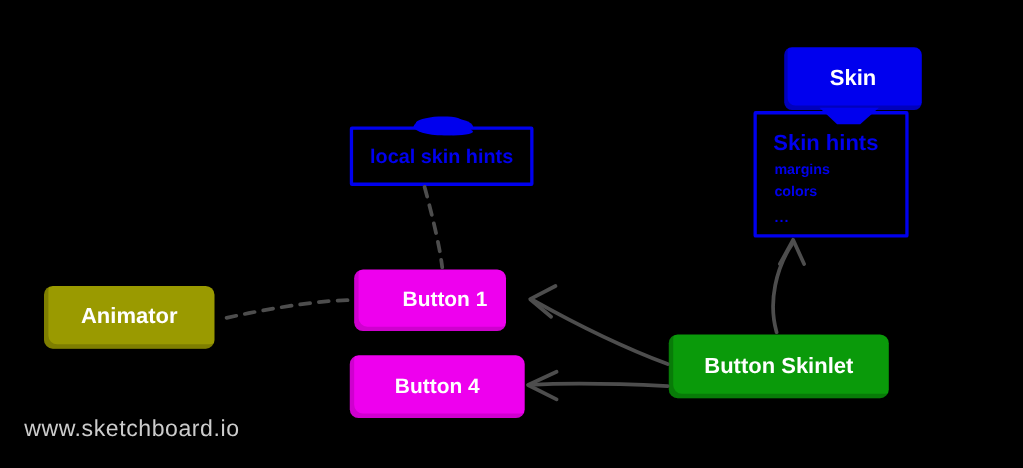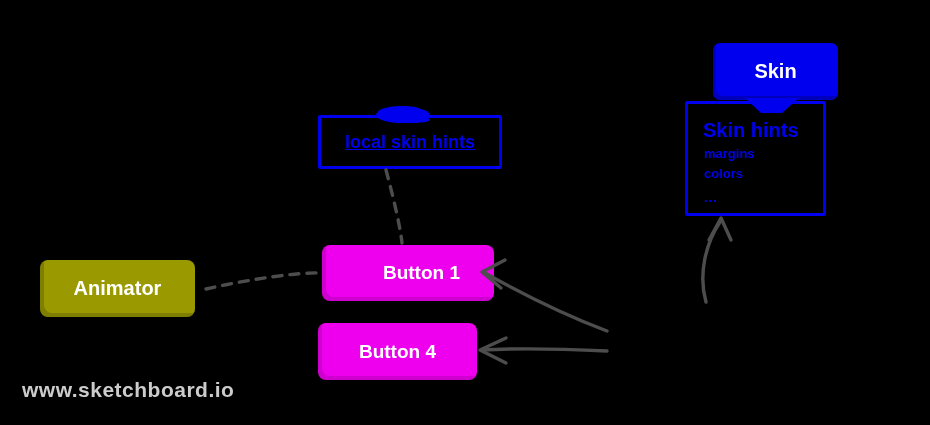--- a/index.html
+++ b/index.html
@@ -26,21 +26,21 @@
     box-shadow: inset 3px -4px 0 rgba(0,0,40,0.25);
     text-align: right;
   }
   .node-animator {
     left:40px; top:260px; width:155px; height:57px;
     background: var(--olive,#9A9A00);
     font-size:20px;
     box-shadow: inset 4px -4px 0 rgba(0,0,0,0.18);
   }
   .node-button1 {
-    left:322px; top:245px; width:172px; height:56px;
+    left:322px; top:245px; width:138px; height:56px;
     background: var(--magenta,#EE00EE);
     font-size:19px;
     box-shadow: inset 4px -4px 0 rgba(0,0,0,0.13);
     padding-left: 27px;
   }
   .node-button2 {
     left:318px; top:323px; width:159px; height:57px;
     background: var(--magenta,#EE00EE);
     font-size:19px;
     box-shadow: inset 4px -4px 0 rgba(0,0,0,0.13);
@@ -54,24 +54,23 @@
   .hint-box {
     position:absolute;
     box-sizing:border-box;
     border:3px solid var(--blue,#0000EE);
     color: var(--blue,#0000EE);
     font-weight:bold;
     background:transparent;
     border-radius:2px;
   }
   .node-local-hints {
-    left:318px; top:115px; width:184px; height:54px;
+    left:318px; top:115px; width:167px; height:54px;
     display:flex; align-items:center; justify-content:center;
     font-size:18px;
-    text-decoration:underline;
   }
   .node-skin-hints {
     left:685px; top:101px; width:141px; height:115px;
   }
   .node-skin-hints .hint-title {
     margin:15px 0 0 15px;
     font-size:20px; line-height:22px;
   }
   .node-skin-hints .hint-item {
     margin:6px 0 0 16px;
@@ -91,21 +90,21 @@
     stroke-width:3.4;
     stroke-linecap:round;
     stroke-linejoin:round;
   }
   .edge-layer .dash { stroke-dasharray:9 8; }
   .edge-layer .blue-fill { fill: var(--blue,#0000EE); stroke:none; }
   .watermark {
     position:absolute; left:22px; top:378px;
     font-size:21px;
     color: var(--watermark_color,#CCCCCC);
-    font-weight:700;
+    font-weight:400;
     letter-spacing:0.5px;
   }
 </style>
 </head>
 <body>
 
 <div class="canvas">
 
   <div class="node node-skin">
     <span>Skin</span>
@@ -127,20 +126,23 @@
   </div>
 
   <div class="node node-button1">
     <span>Button 1</span>
   </div>
 
   <div class="node node-button2">
     <span>Button 4</span>
   </div>
 
+  <div class="node node-skinlet">
+    <span>Button Skinlet</span>
+  </div>
 
   <svg class="edge-layer" width="930" height="425" viewBox="0 0 930 425">
 
     <g class="blue-fill">
       <ellipse cx="403" cy="115" rx="27" ry="8"></ellipse>
       <ellipse cx="399" cy="111" rx="21" ry="5" transform="rotate(-3 399 111)"></ellipse>
       <ellipse cx="408" cy="119" rx="22" ry="4" transform="rotate(2 408 119)"></ellipse>
     </g>
 
     <polygon class="blue-fill" points="745,98 799,98 782,113 761,113"></polygon>

